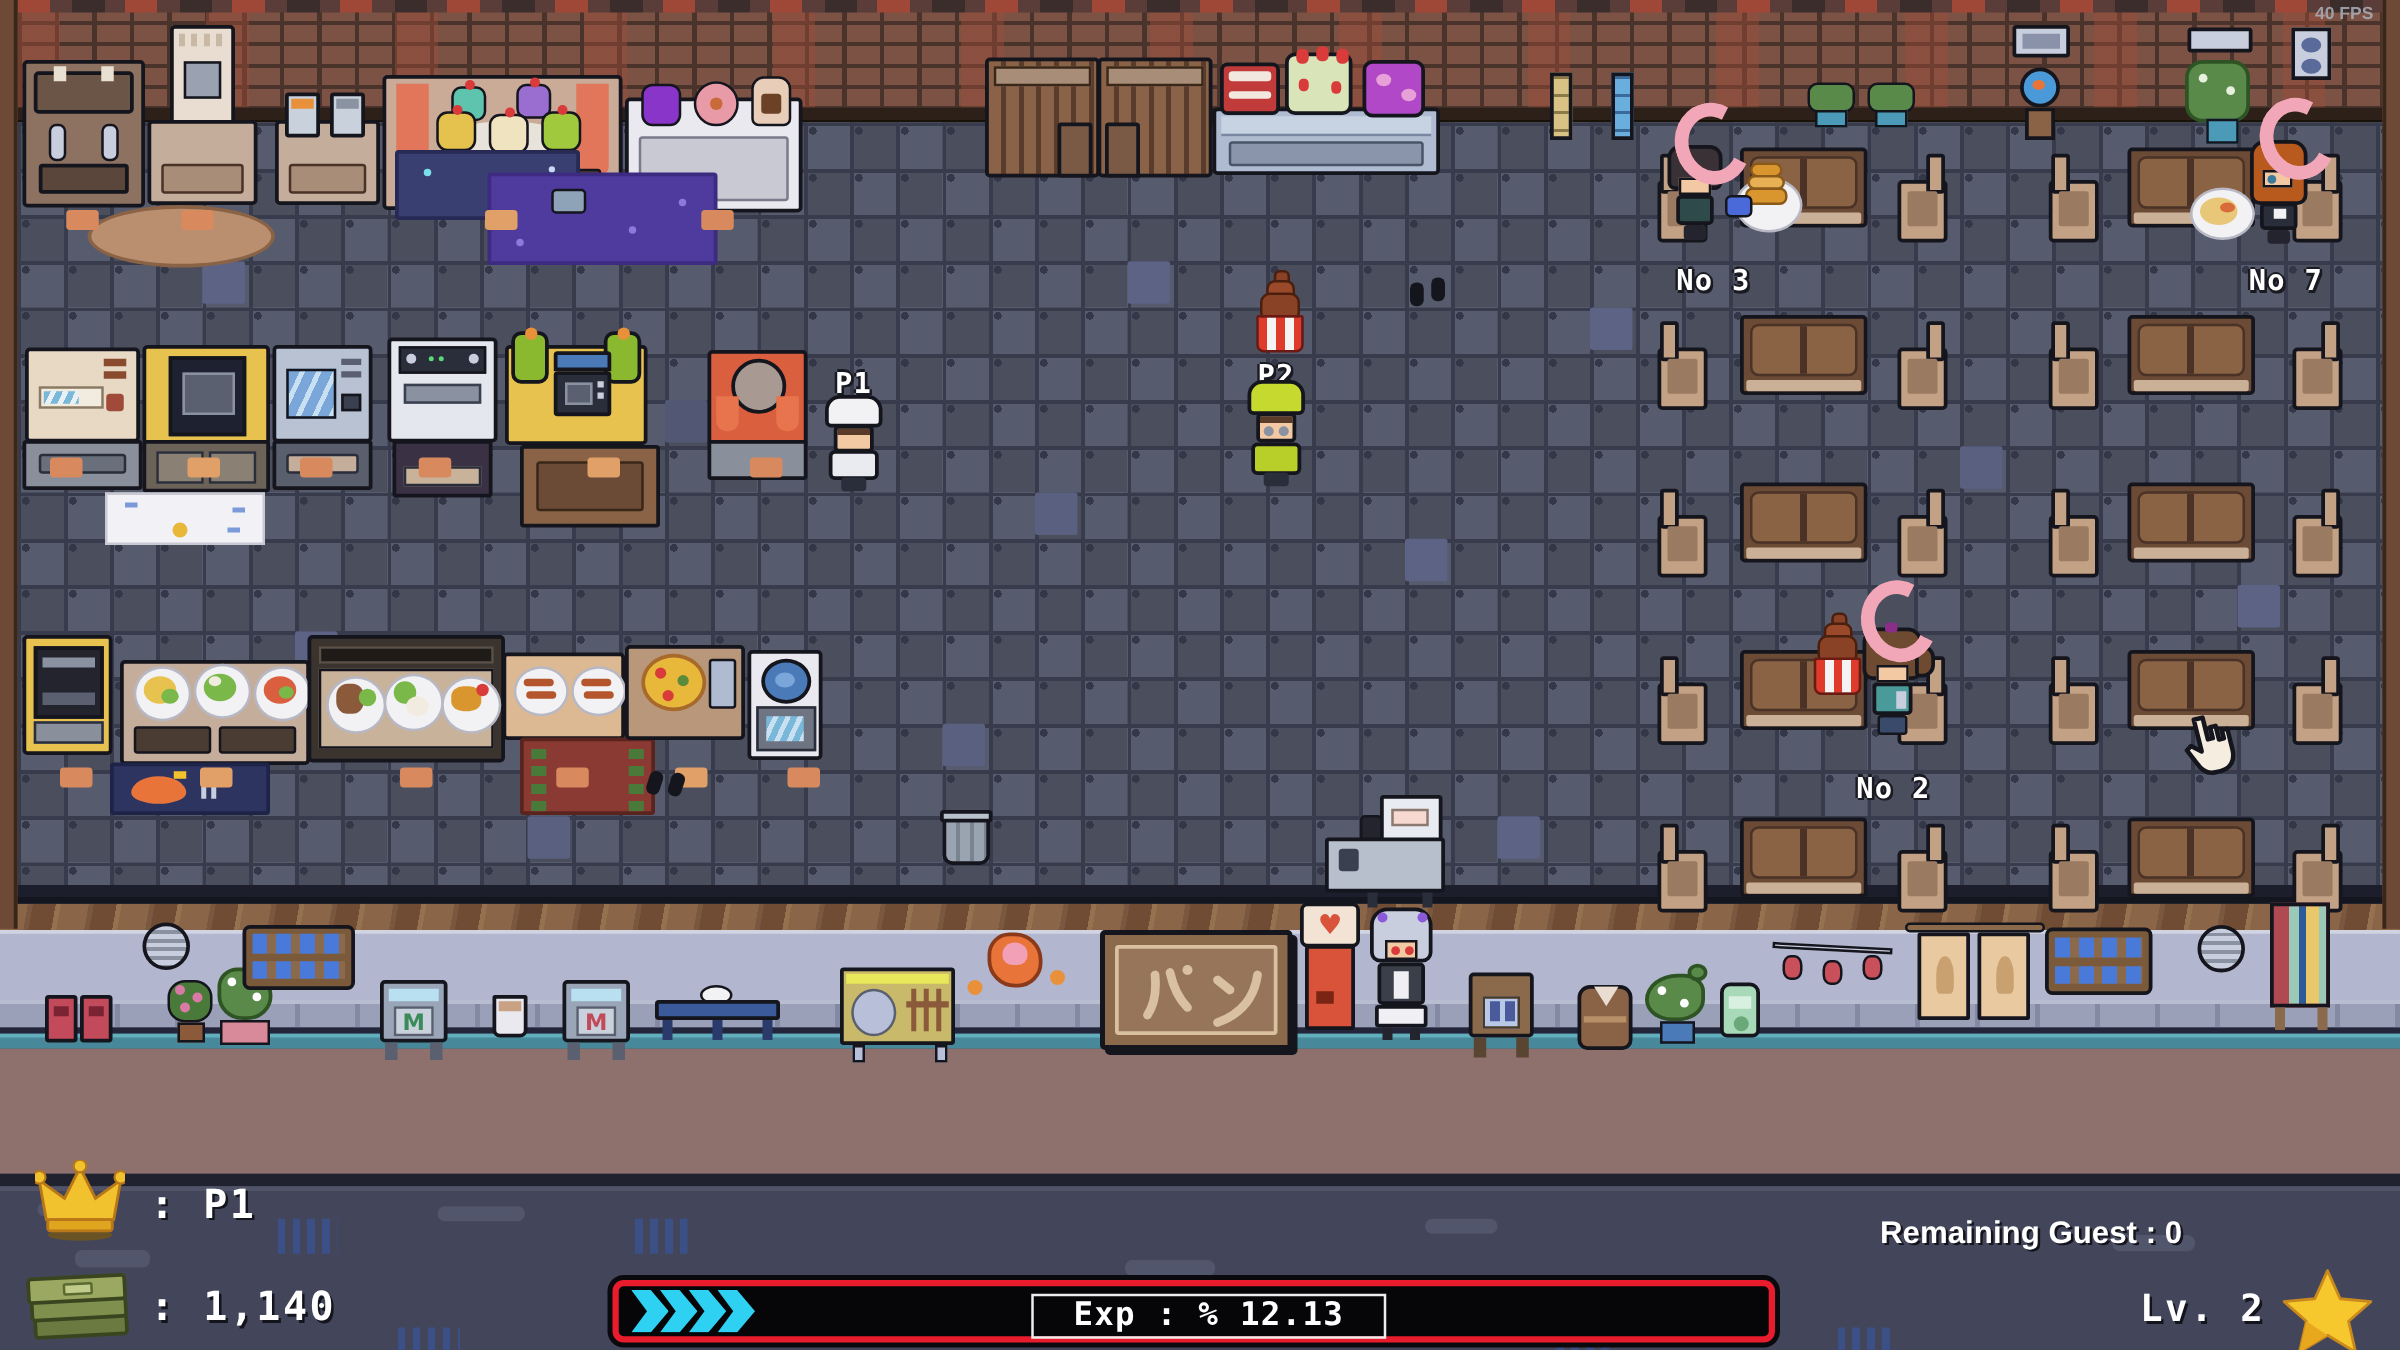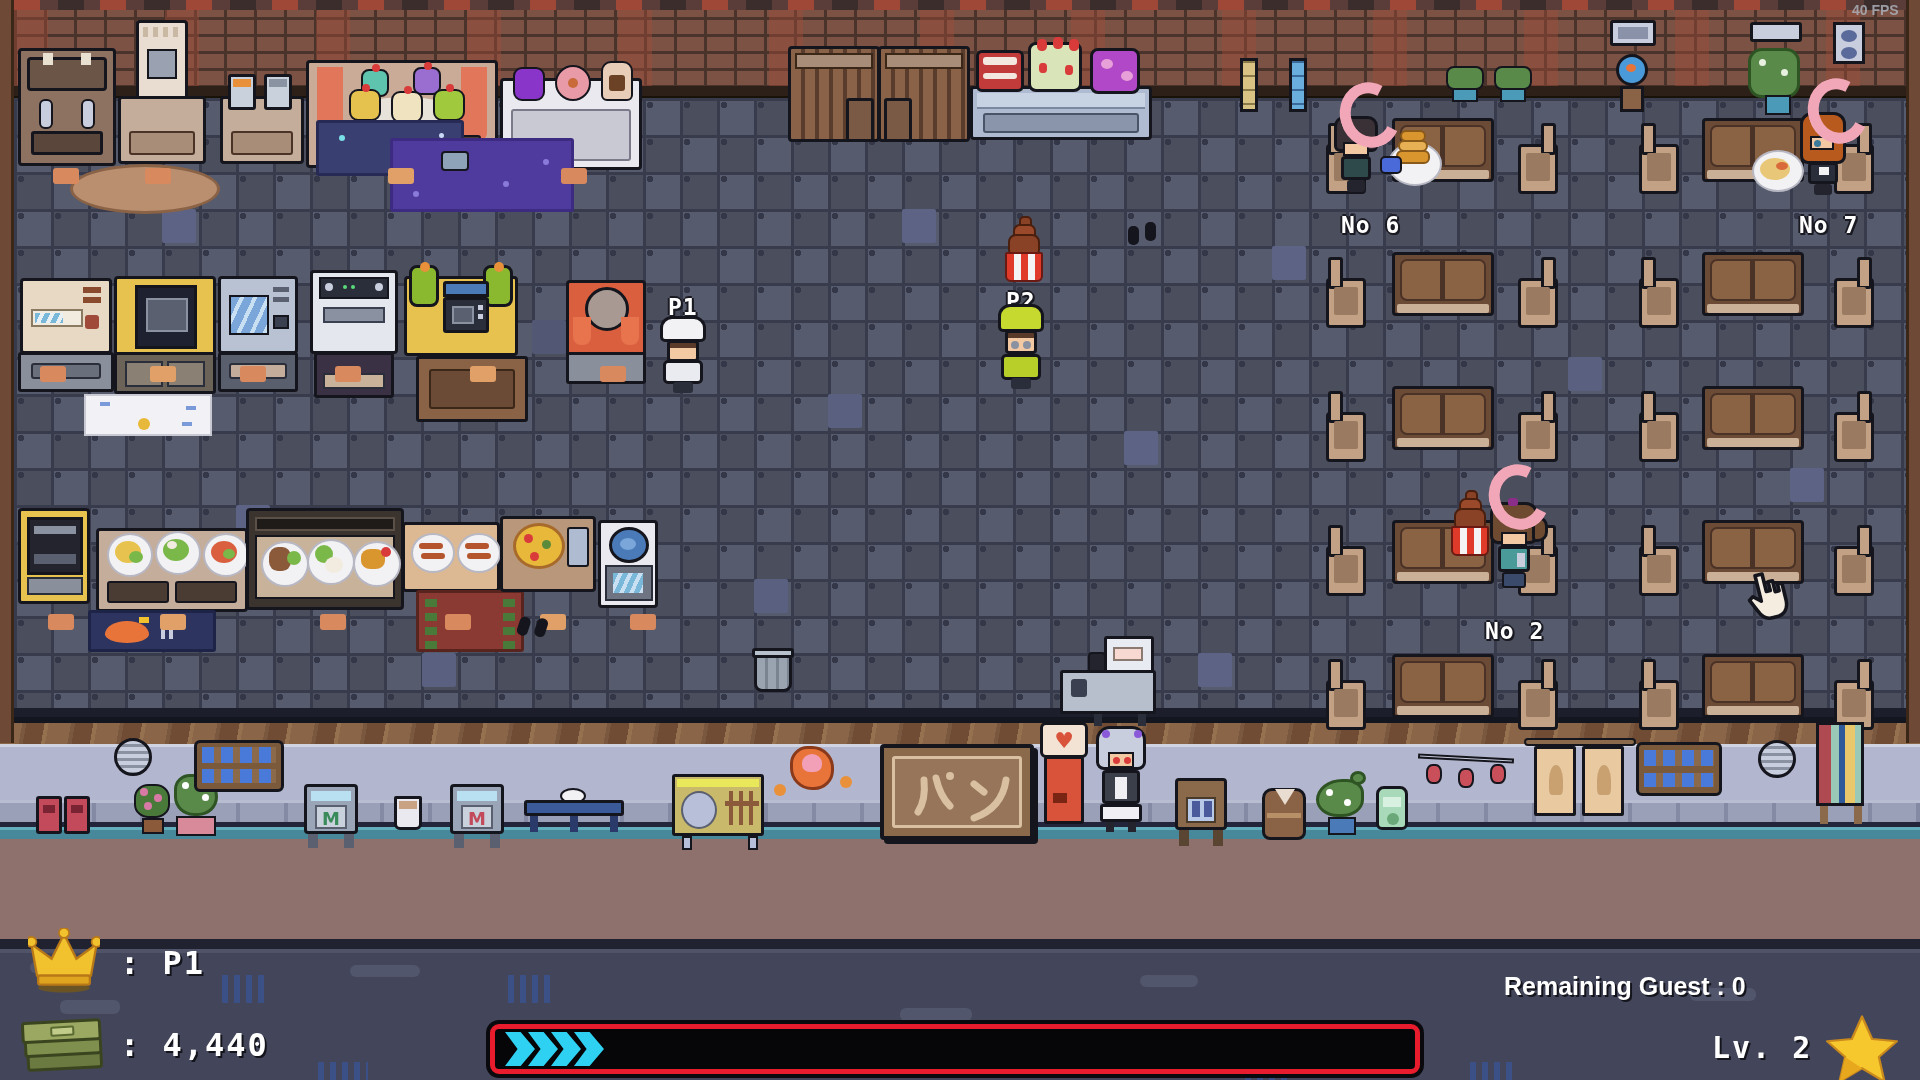--- a/index.html
+++ b/index.html
@@ -504,21 +504,21 @@
   </div>
   <span class="lbl" style="left:1006px;top:288px">P2</span>
 
   <span class="cres" style="left:1340px;top:82px;z-index:7"></span>
   <div class="a" style="left:1334px;top:116px;width:46px;height:80px;z-index:6">
     <div class="a" style="left:0;top:0;width:44px;height:36px;background:#3a3136;border:3px solid #15151d;border-radius:10px 10px 6px 6px"></div>
     <div class="a" style="left:9px;top:26px;width:26px;height:14px;background:#f2c9a2;border:2px solid #15151d"></div>
     <div class="a" style="left:7px;top:40px;width:30px;height:24px;background:#2e4a4a;border:3px solid #15151d;border-radius:4px"></div>
     <div class="a" style="left:13px;top:64px;width:18px;height:12px;background:#23242e;border-radius:3px"></div>
   </div>
-  <span class="lbl" style="left:1341px;top:212px">No 6</span>
+  <span class="lbl" style="left:1341px;top:212px">No 3</span>
 
   <span class="cres" style="left:1808px;top:78px;z-index:7"></span>
   <div class="a" style="left:1800px;top:112px;width:48px;height:84px;z-index:6">
     <div class="a" style="left:0;top:0;width:46px;height:52px;background:#b85a1e;border:3px solid #15151d;border-radius:12px 12px 8px 8px"></div>
     <div class="a" style="left:10px;top:24px;width:24px;height:14px;background:#f2c9a2;border:2px solid #15151d">
         <i class="a" style="left:2px;top:2px;width:7px;height:7px;background:#3a7a9a;border-radius:50%"></i>
       </div>
     <div class="a" style="left:8px;top:50px;width:30px;height:22px;background:#2a2d3a;border:3px solid #15151d;border-radius:4px">
         <i class="a" style="left:8px;top:2px;width:10px;height:8px;background:#f2f2f4"></i>
       </div>
@@ -714,24 +714,25 @@
   </div>
   <span class="hudtxt" style="left:120px;top:944px">: P1</span>
 
   <div class="a" style="left:22px;top:1012px;width:86px;height:66px;transform:rotate(-3deg)">
     <div class="a" style="left:4px;top:40px;width:76px;height:18px;background:#6b7a40;border:3px solid #3a451f;border-radius:4px"></div>
     <div class="a" style="left:2px;top:26px;width:78px;height:18px;background:#7e8f4e;border:3px solid #3a451f;border-radius:4px"></div>
     <div class="a" style="left:0;top:8px;width:80px;height:22px;background:#9aa862;border:3px solid #3a451f;border-radius:4px">
       <i class="a" style="left:26px;top:3px;width:24px;height:10px;background:#c2cc8a;border:2px solid #5a6a30;border-radius:2px"></i>
       </div>
   </div>
-  <span class="hudtxt" style="left:120px;top:1026px">: 4,440</span>
+  <span class="hudtxt" style="left:120px;top:1026px">: 1,140</span>
 
   <div class="a" id="expbar">
     <div class="a" id="chevrons" style="left: 10px; top: 3px; color: rgb(47, 209, 242);"><span class="chev" style="background: rgb(47, 209, 242);"></span><span class="chev" style="background: rgb(47, 209, 242);"></span><span class="chev" style="background: rgb(47, 209, 242);"></span><span class="chev" style="background: rgb(47, 209, 242);"></span></div>
+    <div id="explabelbox">Exp : % 12.13</div>
   </div>
 
   <span class="a" style="left:1504px;top:972px;color:#fff;font:bold 25px 'Liberation Sans',sans-serif;text-shadow:2px 2px 0 #14141c;white-space:nowrap">Remaining Guest : 0</span>
   <span class="hudtxt" style="left:1712px;top:1030px;font-size:30px">Lv. 2</span>
   <div class="a" style="left:1826px;top:1014px;width:72px;height:68px">
     <svg width="72" height="68" viewBox="0 0 64 60">
       <polygon points="32,2 41,22 63,24 47,38 52,60 32,48 12,60 17,38 1,24 23,22" fill="#f7c72e" stroke="#c9891c" stroke-width="2" stroke-linejoin="round"></polygon>
       <polygon points="32,48 12,60 17,38" fill="#e8a81e"></polygon>
     </svg>
   </div>

